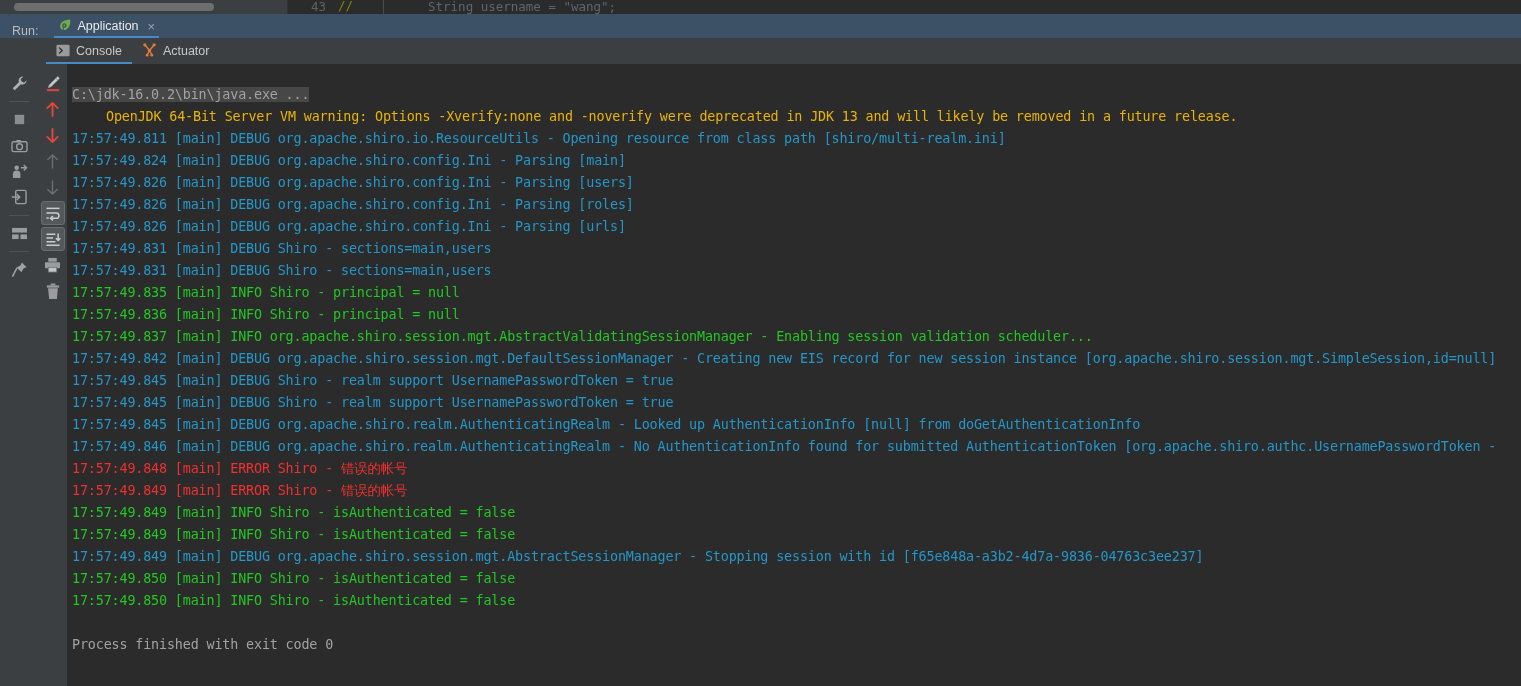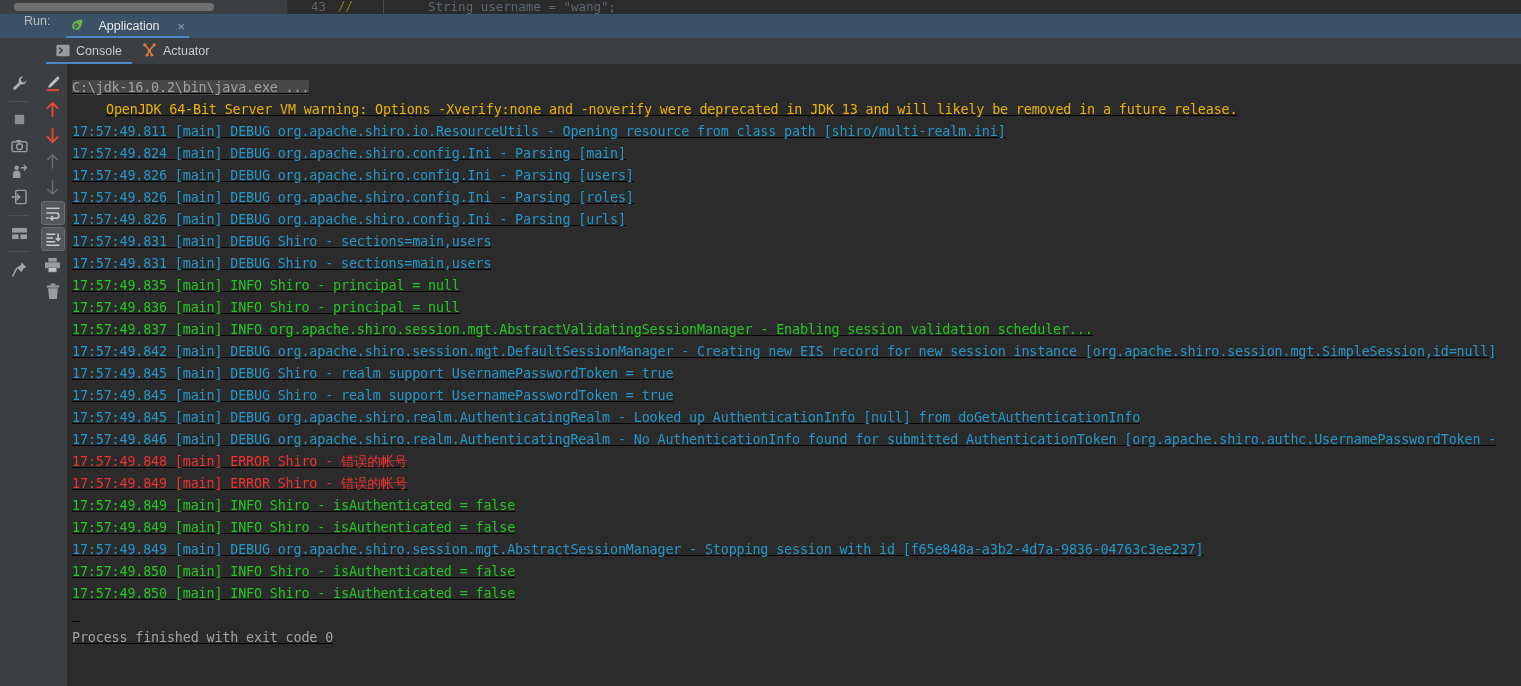--- a/index.html
+++ b/index.html
@@ -37,28 +37,28 @@
   }
   #editor-sliver .codeline {
     position: absolute; left: 428px; top: -1px;
     color: #5c6670; font-size: 12.5px; white-space: pre;
   }
 
   
   #run-header {
     position: absolute; top: 14px; left: 0; width: 1521px; height: 24px;
     background: #3c5166;
-    display: flex; align-items: flex-start; padding-left: 12px;
+    display: flex; align-items: flex-end;
   }
   #run-header .run-label {
     color: #bbbbbb; font-size: 12.5px; margin-left: 12px;
     font-family: "Liberation Sans", sans-serif;
   }
   #run-tab {
-    position: relative; display: flex; align-items: center; gap: 14px;
+    position: relative; display: flex; align-items: center; gap: 5px;
     height: 24px; margin-left: 16px; padding: 0 4px;
   }
   #run-tab .tab-underline {
     position: absolute; left: 0; bottom: 0; width: 100%; height: 2px;
     background: #4a88c7;
   }
   #run-tab .tab-text {
     color: #e8e8e8; font-size: 12.5px;
     font-family: "Liberation Sans", sans-serif;
   }
@@ -113,21 +113,21 @@
   .tb-sep {
     width: 20px; height: 1px; background: #4f5254; margin: 4px 0 5px 0;
   }
 
   
   #console {
     position: absolute; left: 67px; top: 64px;
     width: 1449px; height: 622px;
     background: #2b2b2b; overflow: hidden;
   }
-  #console-inner { position: relative; padding: 13px 0 0 5px; text-decoration: underline; }
+  #console-inner { position: relative; padding: 20px 0 0 5px; }
   .cline {
     font-family: "DejaVu Sans Mono", "Liberation Mono", monospace;
     font-size: 13.4px; line-height: 22px; height: 22px;
     white-space: pre; letter-spacing: -0.15px;
   }
   .cline.cmd   { color: #a2a2a2; }
   .cline.cmd span.hl { background: #474747; }
   .cline.warn  { color: #eab308; margin-left: 34px; }
   .cline.debug { color: #2596c8; }
   .cline.info  { color: #23c723; }

